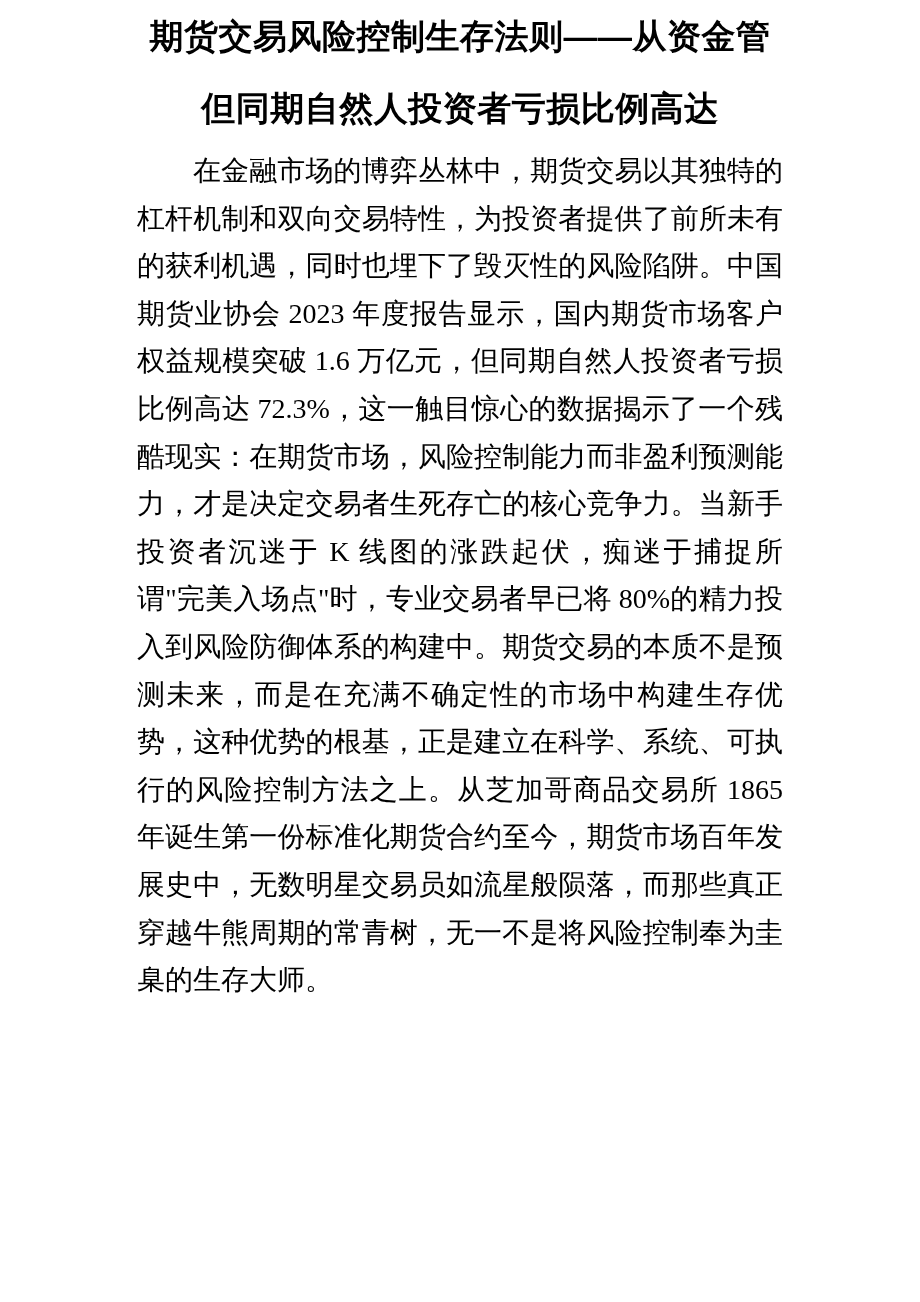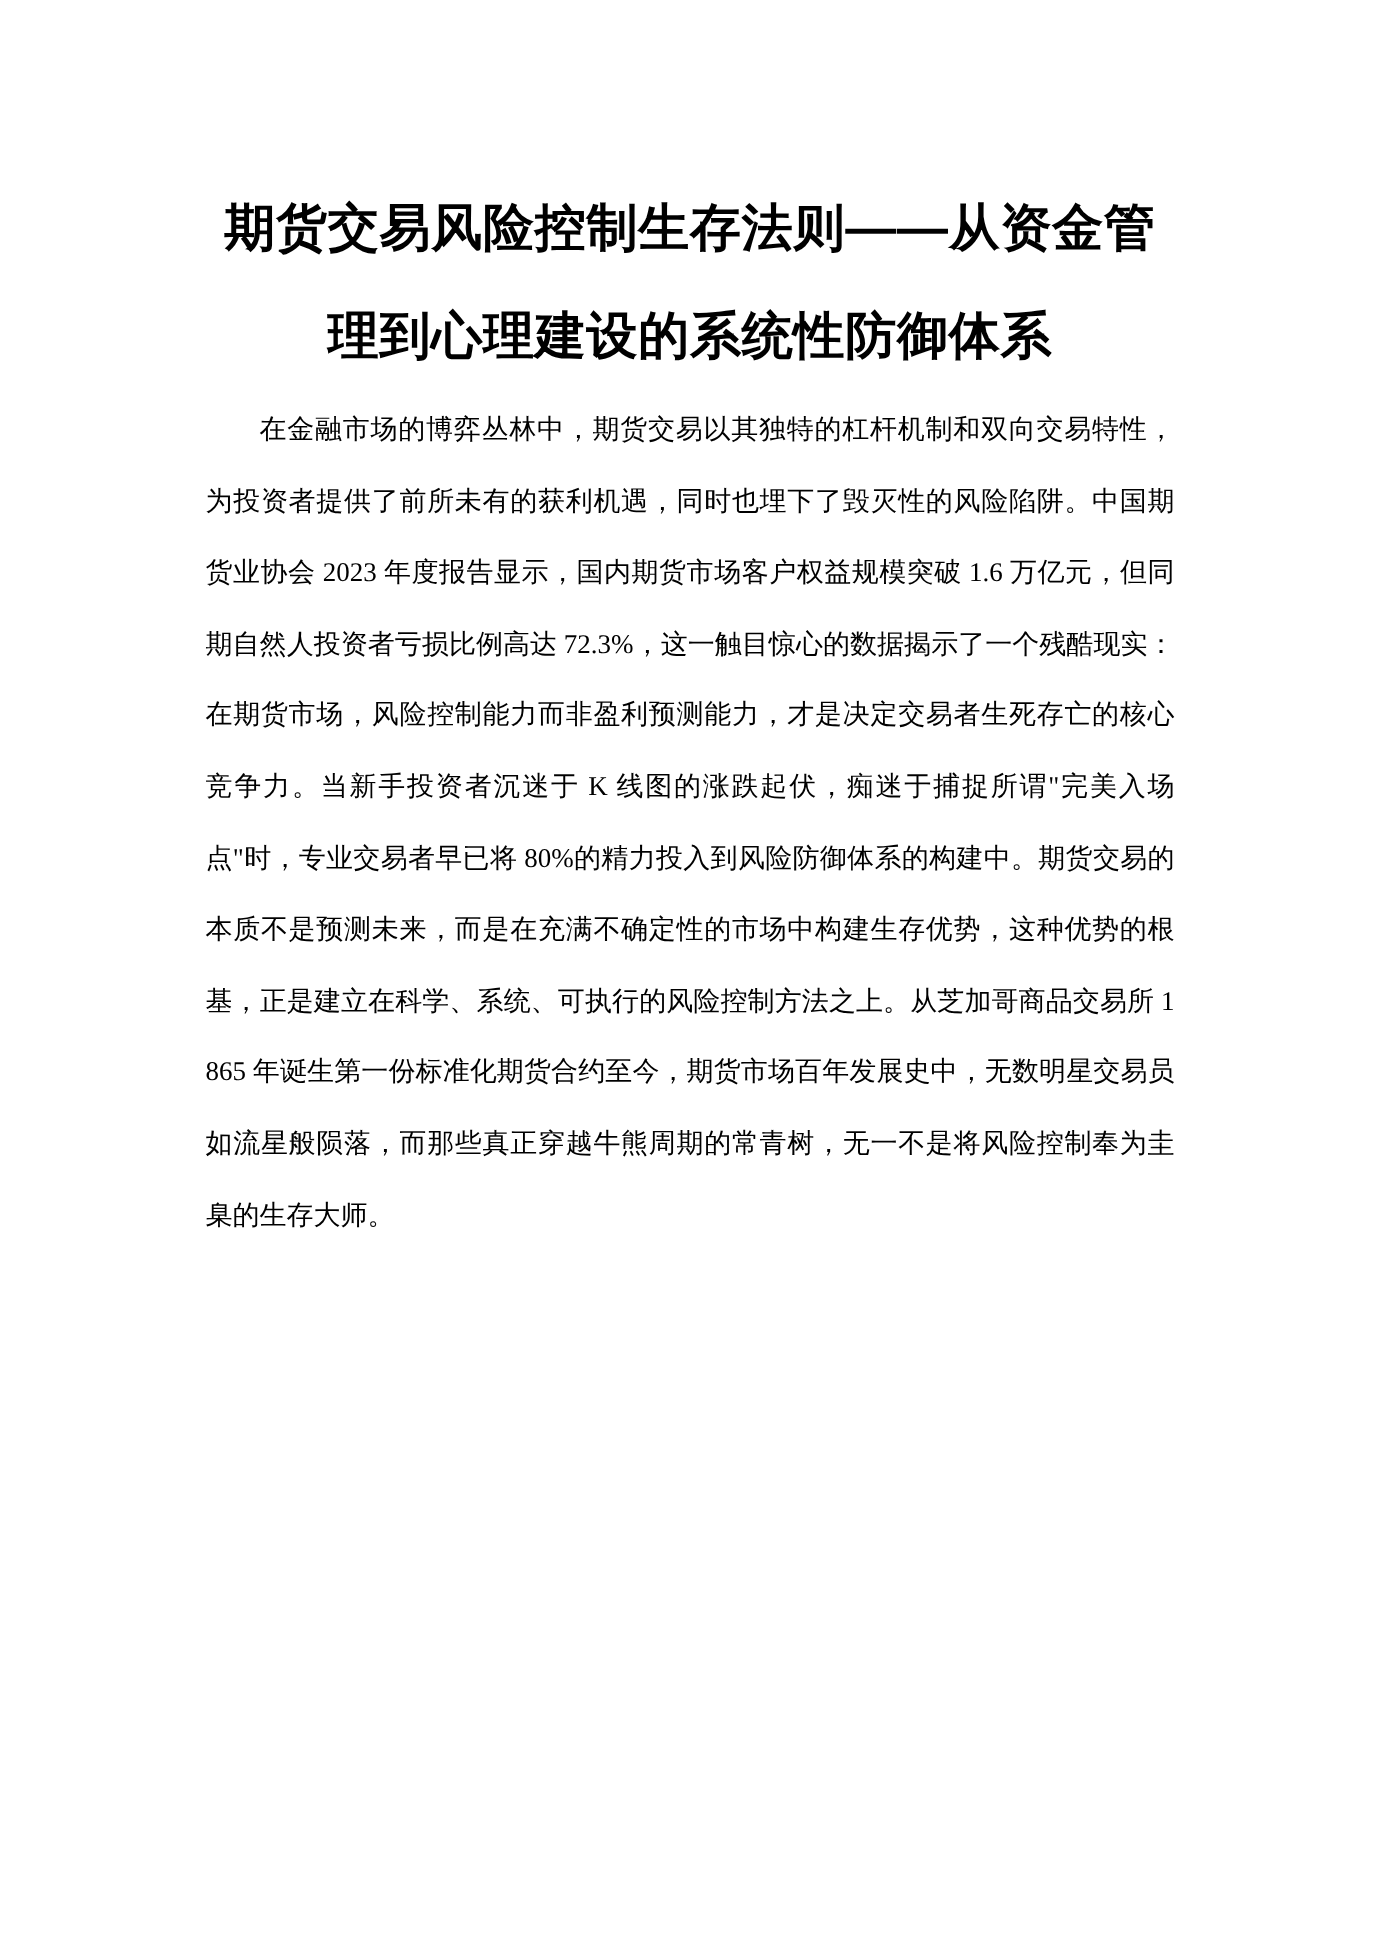--- a/index.html
+++ b/index.html
@@ -12,54 +12,53 @@
     width: 920px;
     height: 1302px;
     background: #ffffff;
     color: #000000;
     overflow: hidden;
     font-family: "Liberation Serif", "DejaVu Serif", serif;
   }
   .doc-title {
     width: 680px;
     margin: 0 auto;
-    padding-top: 116px;
     text-align: center;
     font-family: "Liberation Sans", "DejaVu Sans", sans-serif;
     font-weight: 700;
     font-size: 34px;
     line-height: 72px;
     letter-spacing: 0.5px;
   }
   .title-line {
     display: block;
     white-space: nowrap;
   }
   .doc-body {
     width: 646px;
     margin: 3px auto 0 auto;
-    font-size: 18px;
+    font-size: 28px;
     line-height: 47.6px;
     text-align: justify;
     text-justify: inter-character;
   }
   .doc-body p {
     margin: 0;
     padding: 0;
     text-indent: 2em;
     word-break: break-all;
   }
 </style>
 </head>
 <body>
 
 <div class="page">
 
   <h1 class="doc-title">
     <span class="title-line">期货交易风险控制生存法则——从资金管</span>
-    <span class="title-line">理到心理建设的系统性防御体系</span>
+    <span class="title-line">但同期自然人投资者亏损比例高达</span>
   </h1>
 
   <div class="doc-body">
     <p>在金融市场的博弈丛林中，期货交易以其独特的杠杆机制和双向交易特性，为投资者提供了前所未有的获利机遇，同时也埋下了毁灭性的风险陷阱。中国期货业协会 2023 年度报告显示，国内期货市场客户权益规模突破 1.6 万亿元，但同期自然人投资者亏损比例高达 72.3%，这一触目惊心的数据揭示了一个残酷现实：在期货市场，风险控制能力而非盈利预测能力，才是决定交易者生死存亡的核心竞争力。当新手投资者沉迷于 K 线图的涨跌起伏，痴迷于捕捉所谓"完美入场点"时，专业交易者早已将 80%的精力投入到风险防御体系的构建中。期货交易的本质不是预测未来，而是在充满不确定性的市场中构建生存优势，这种优势的根基，正是建立在科学、系统、可执行的风险控制方法之上。从芝加哥商品交易所 1865 年诞生第一份标准化期货合约至今，期货市场百年发展史中，无数明星交易员如流星般陨落，而那些真正穿越牛熊周期的常青树，无一不是将风险控制奉为圭臬的生存大师。</p>
   </div>
 
 </div>
 
 </body></html>

